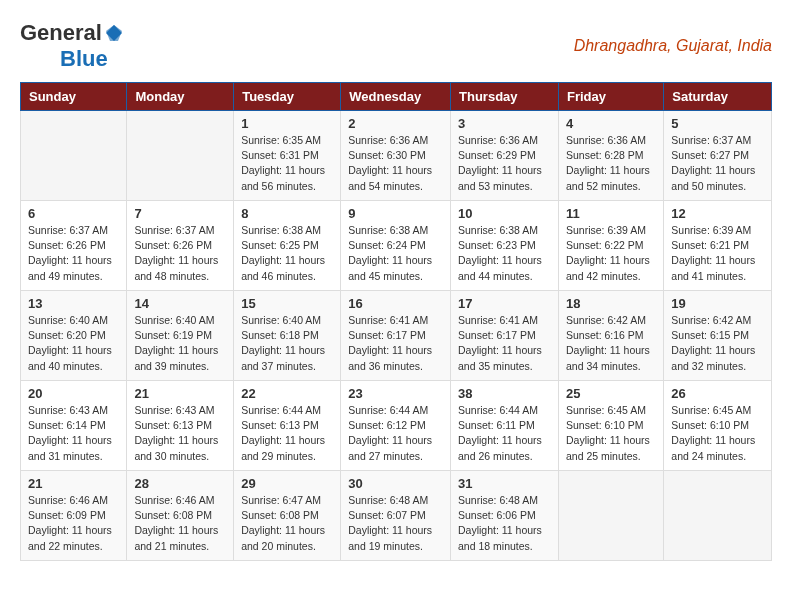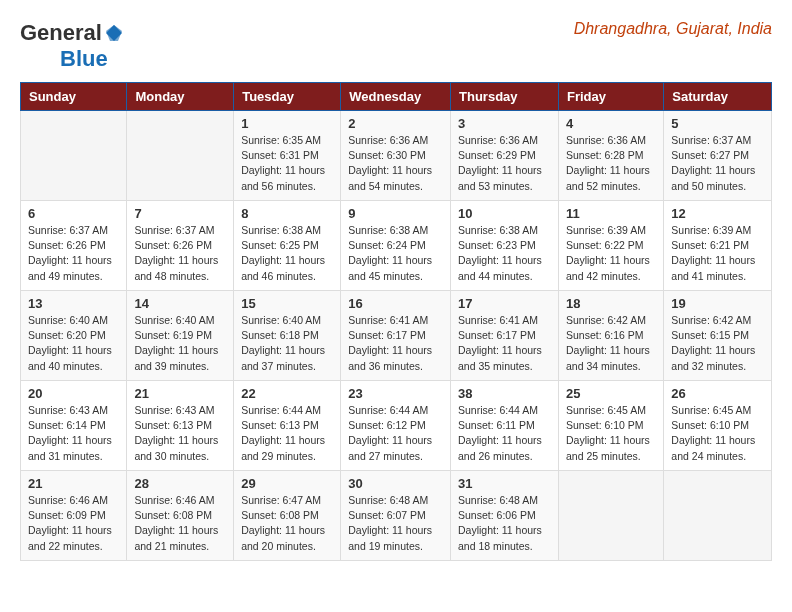--- a/index.html
+++ b/index.html
@@ -6,21 +6,21 @@
     body {
       font-family: Arial, sans-serif;
       background: #fff;
       width: 792px;
       min-height: 612px;
       padding: 20px;
     }
     .header-area {
       display: flex;
       justify-content: space-between;
-      align-items: flex-start;
+      align-items: center;
       margin-bottom: 10px;
     }
     .logo {
       display: flex;
       flex-direction: column;
       align-items: flex-start;
     }
     .logo-text {
       display: flex;
       align-items: center;

